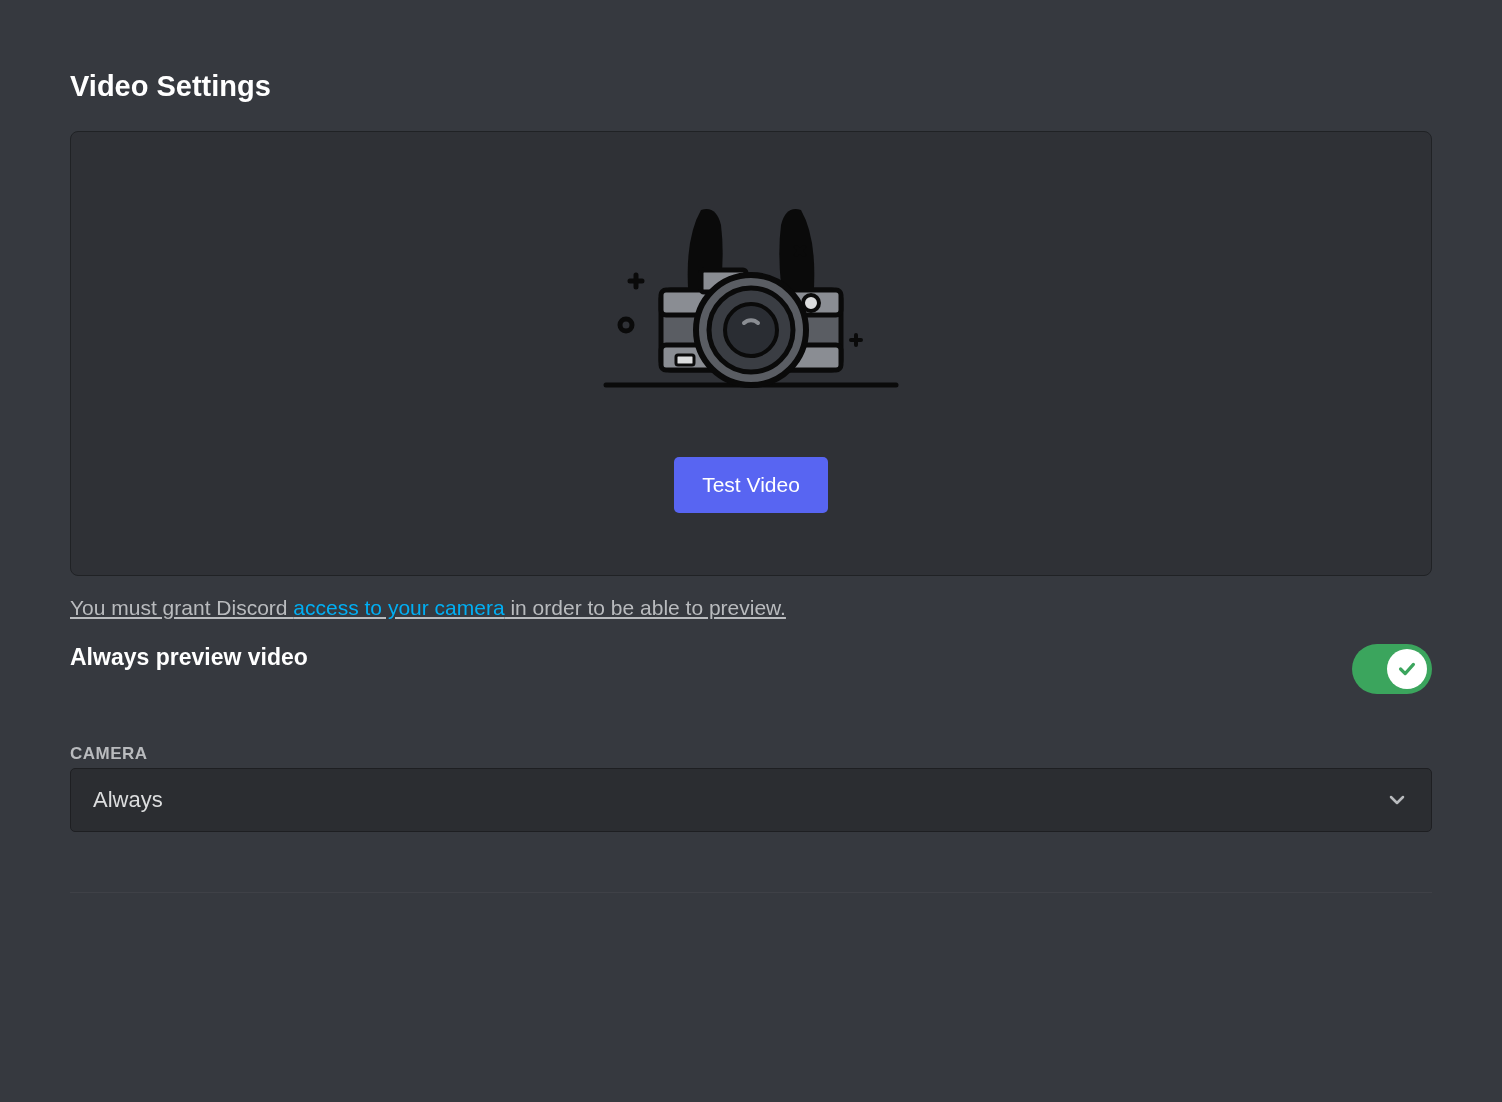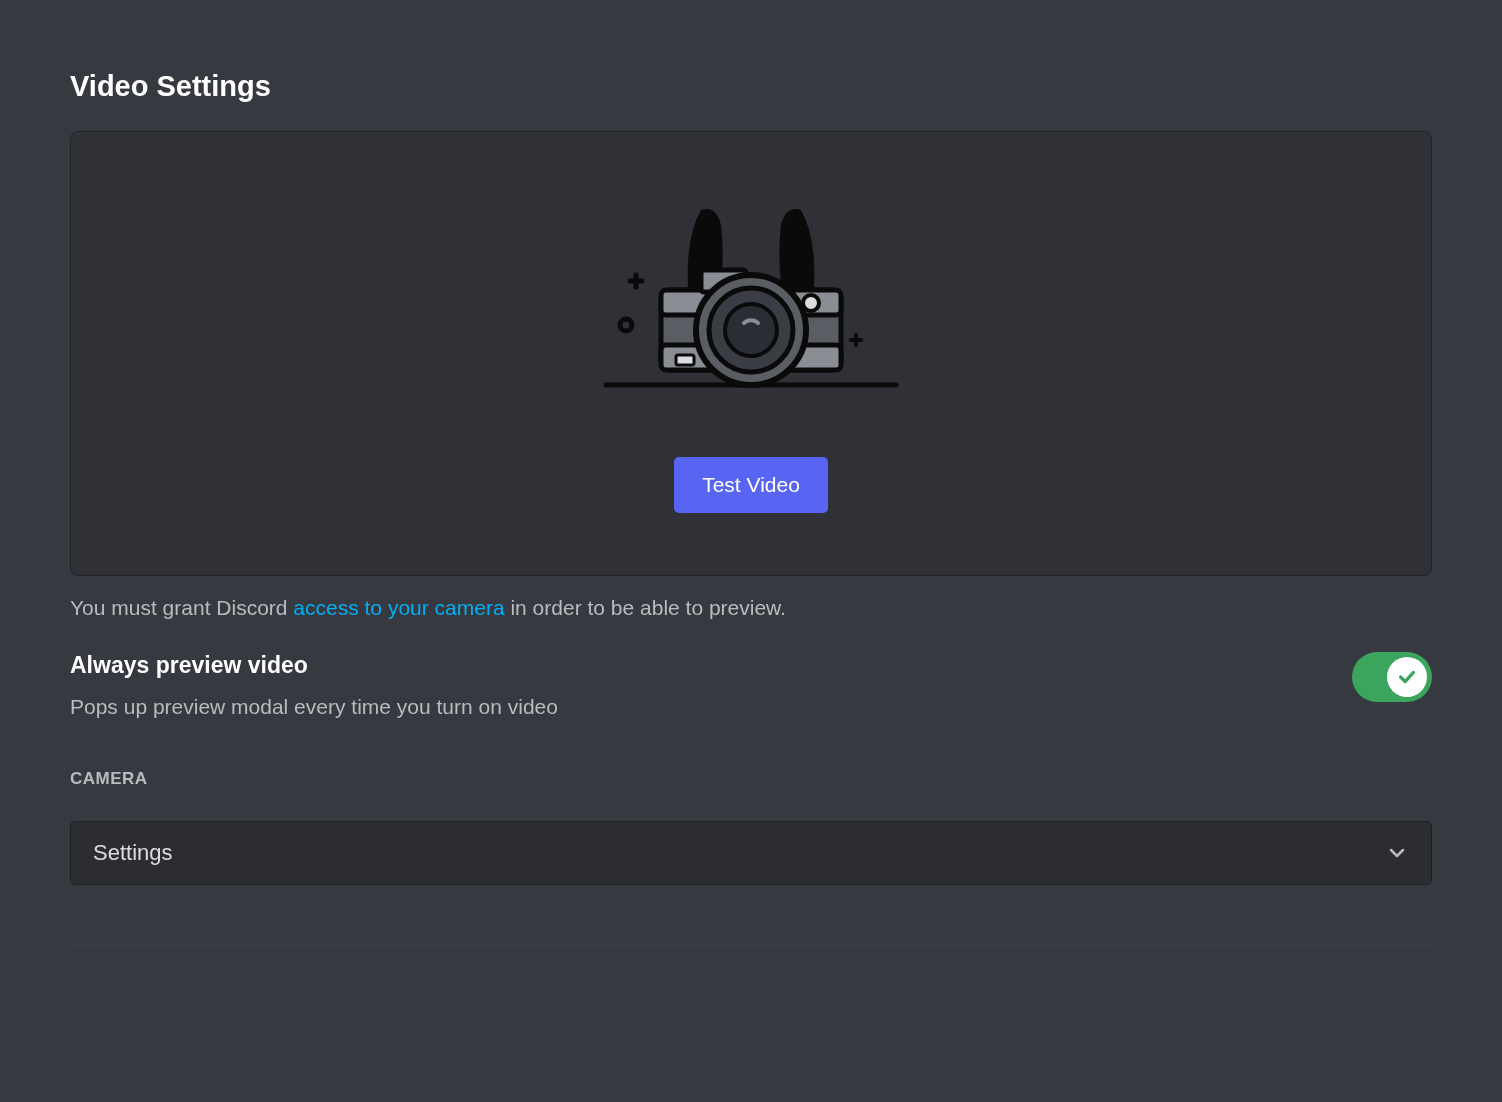--- a/index.html
+++ b/index.html
@@ -46,21 +46,22 @@
       padding: 16px 28px;
       font-size: 21px;
       font-weight: 500;
       border-radius: 5px;
       cursor: pointer;
       font-family: inherit;
     }
     .info-text {
       font-size: 21px;
       color: #b9bbbe;
-      margin-bottom: 32px;
+      margin-bottom: 24px;
+      text-decoration: underline;
     }
     .info-text a {
       color: #00aff4;
       text-decoration: none;
     }
     .toggle-section {
       display: flex;
       align-items: flex-start;
       justify-content: space-between;
       margin-bottom: 50px;
@@ -95,21 +96,21 @@
       right: 5px;
       display: flex;
       align-items: center;
       justify-content: center;
     }
     .section-label {
       font-size: 17px;
       font-weight: 700;
       color: #b9bbbe;
       letter-spacing: 0.5px;
-      margin-bottom: 32px;
+      margin-bottom: 4px;
     }
     .dropdown {
       width: 100%;
       background: #2b2d31;
       border: 1px solid #1e1f22;
       border-radius: 5px;
       padding: 18px 22px;
       display: flex;
       align-items: center;
       justify-content: space-between;
@@ -167,33 +168,32 @@
   <button class="test-button">Test Video</button>
 </div>
 
 <p class="info-text">
   <span>You must grant Discord </span><a href="#">access to your camera</a><span> in order to be able to preview.</span>
 </p>
 
 <div class="toggle-section">
   <div>
     <div class="toggle-label">Always preview video</div>
-    <div class="toggle-desc">Pops up preview modal every time you turn on video</div>
   </div>
   <div class="toggle-switch">
     <div class="toggle-knob">
       <svg width="22" height="22" viewBox="0 0 24 24">
         <path d="M 5 12 L 10 17 L 19 7" stroke="#3ba55d" stroke-width="3.5" fill="none" stroke-linecap="round" stroke-linejoin="round"></path>
       </svg>
     </div>
   </div>
 </div>
 
 <div class="section-label">CAMERA</div>
 
 <div class="dropdown">
-  <span class="dropdown-value">Settings</span>
+  <span class="dropdown-value">Always</span>
   <svg class="chevron" width="24" height="24" viewBox="0 0 24 24">
     <path d="M 6 9 L 12 15 L 18 9" stroke="currentColor" stroke-width="2.5" fill="none" stroke-linecap="round" stroke-linejoin="round"></path>
   </svg>
 </div>
 
 <div class="divider"></div>
 
 </body></html>

